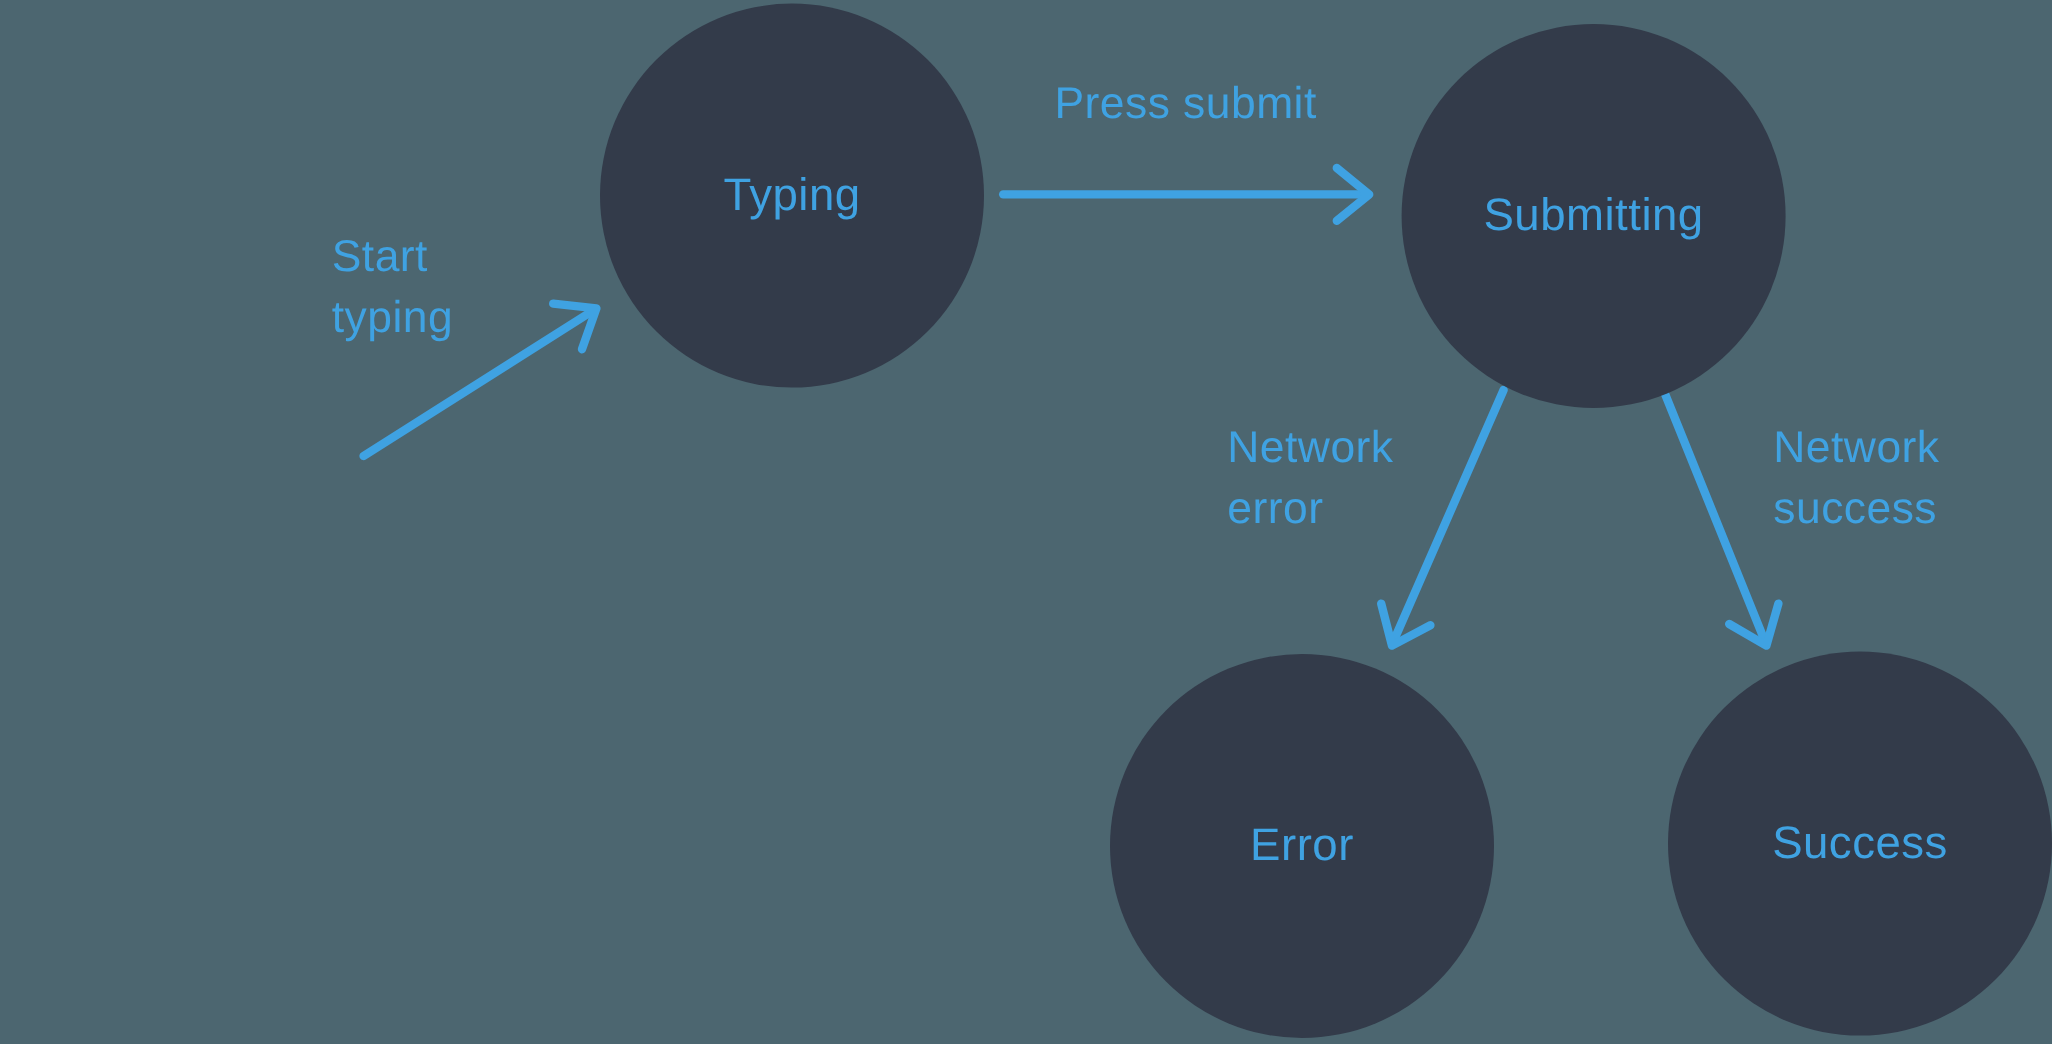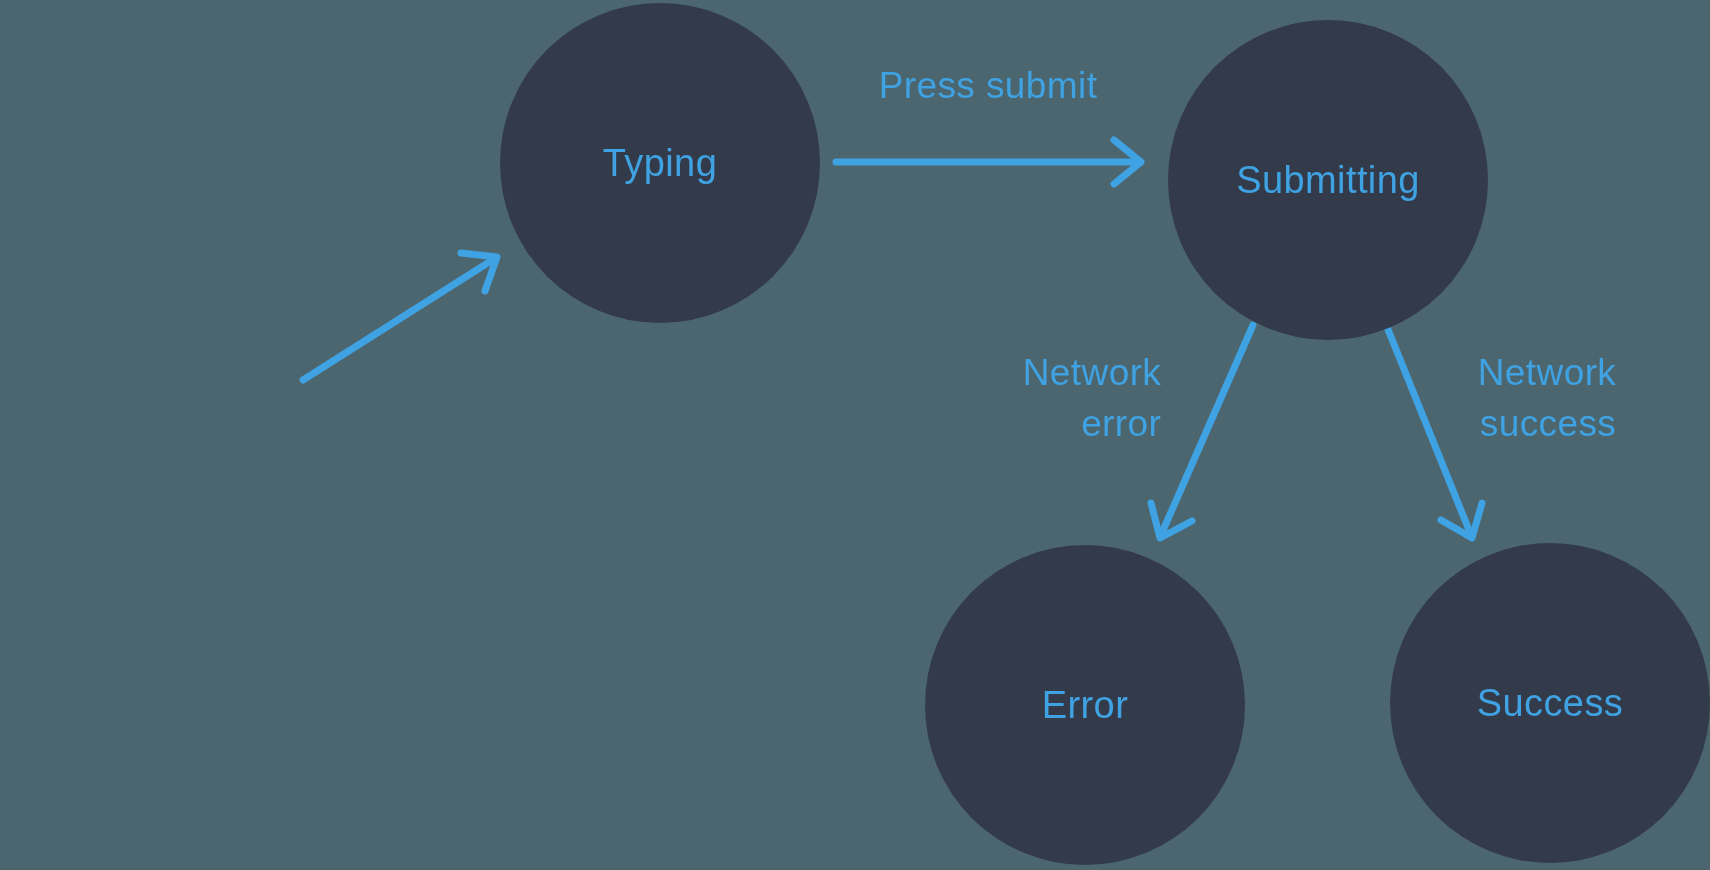--- a/index.html
+++ b/index.html
@@ -46,21 +46,21 @@
     letter-spacing: 0.4px;
     text-align: center;
   }
   .edge-label {
     position: absolute;
     transform: translate(-50%, -50%);
     color: var(--accent);
     font-size: 37px;
     letter-spacing: 0.4px;
     line-height: 1.38;
-    text-align: right;
+    text-align: left;
     white-space: pre-line;
   }
   .node-empty      { left: 3px;    top: 341px; }
   .node-typing     { left: 500px;  top: 3px;   }
   .node-submitting { left: 1168px; top: 20px;   }
   .node-error      { left: 925px;  top: 545px; }
   .node-success    { left: 1390px; top: 543px; }
   .edge-label-start-typing    { left: 327px;  top: 239px; }
   .edge-label-press-submit    { left: 988px;  top: 86px;  }
   .edge-label-network-error   { left: 1092px; top: 398px; }
@@ -100,19 +100,21 @@
   </div>
 
   <div class="node node-error">
     <span class="node-label">Error</span>
   </div>
 
   <div class="node node-success">
     <span class="node-label">Success</span>
   </div>
 
+  <div class="edge-label edge-label-start-typing">Start
+typing</div>
   <div class="edge-label edge-label-press-submit">Press submit</div>
   <div class="edge-label edge-label-network-error">Network
 error</div>
   <div class="edge-label edge-label-network-success">Network
 success</div>
 
 </div>
 
 </body></html>

